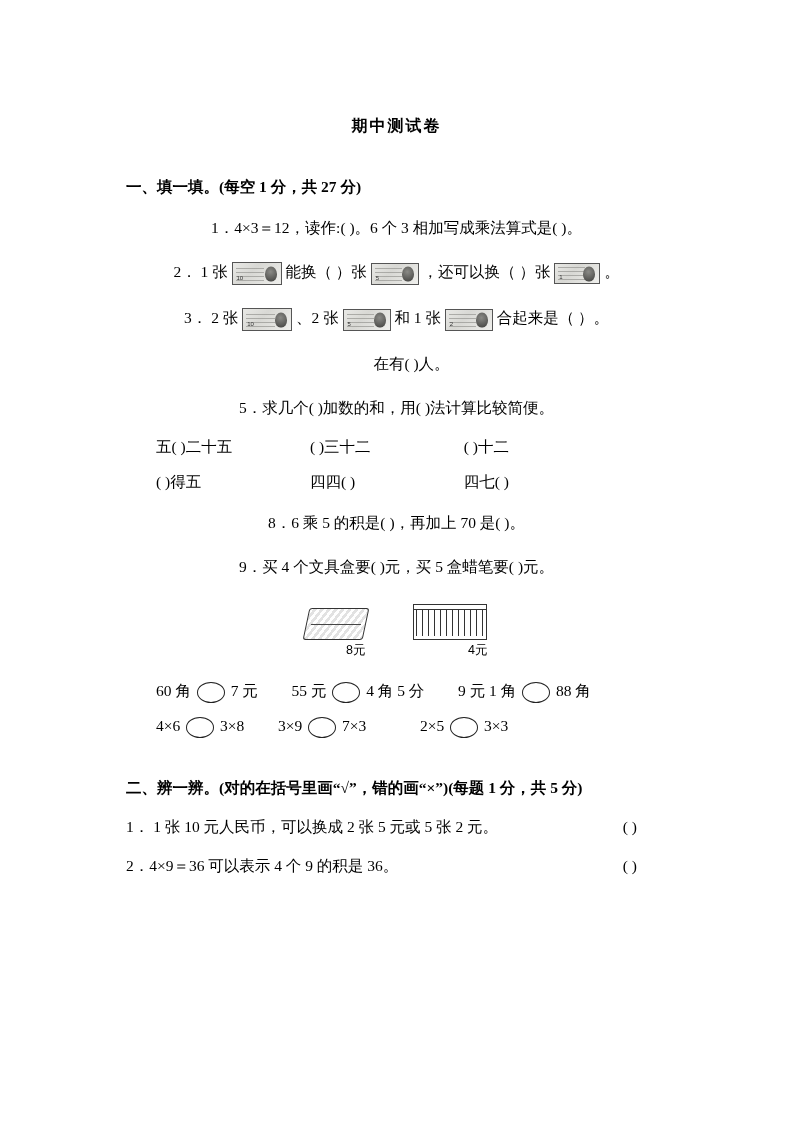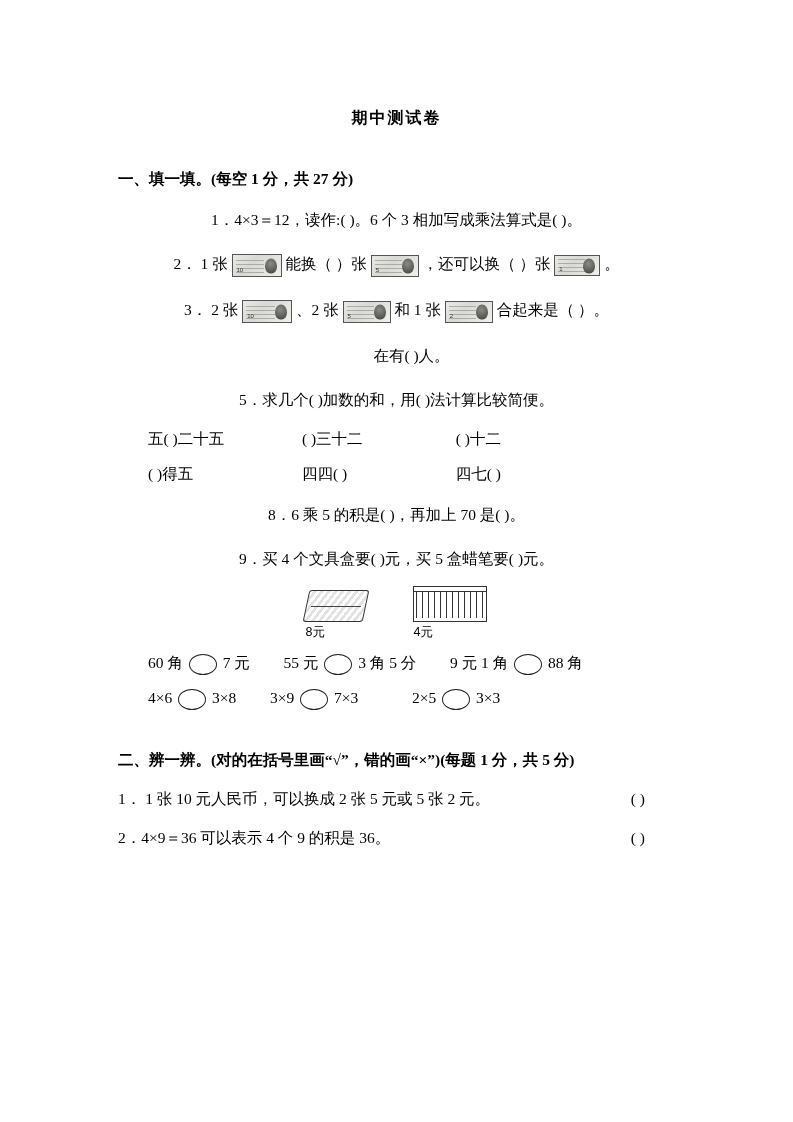--- a/index.html
+++ b/index.html
@@ -11,21 +11,21 @@
     width: 793px;
     height: 1122px;
     font-family: "Liberation Serif", serif;
     color: #000;
     position: relative;
   }
   .page {
     position: relative;
     width: 793px;
     height: 958px;
-    padding: 8px;
+    padding: 16px;
     box-sizing: border-box;
   }
   .title {
     text-align: center;
     font-family: "Liberation Sans", sans-serif;
     font-weight: bold;
     font-size: 16px;
     letter-spacing: 2px;
     margin: 0;
     padding-top: 100px;
@@ -92,22 +92,22 @@
   .note-1  { width: 44px; height: 19px; }
   .note-2  { width: 46px; height: 20px; }
 
   .items-row {
     margin-top: 16px;
     text-align: center;
   }
   .item-box {
     display: inline-block;
     vertical-align: bottom;
-    margin: 0 22px;
-    text-align: left;
+    margin: 10px 22px;
+    text-align: right;
   }
   .pencilcase {
     width: 58px;
     height: 30px;
     border: 1.4px solid #333;
     border-radius: 3px;
     transform: skewX(-12deg);
     background:
       repeating-linear-gradient(120deg, #fff 0 3px, #e2e2e2 3px 6px);
     position: relative;
@@ -281,21 +281,21 @@
     <div class="cmp-row">
       <span class="nowrap">
         <span>60 角</span>
         <span class="circle-blank"></span>
         <span>7 元</span>
       </span>
       <span class="gap"></span>
       <span class="nowrap">
         <span>55 元</span>
         <span class="circle-blank"></span>
-        <span>3 角 5 分</span>
+        <span>4 角 5 分</span>
       </span>
       <span class="gap"></span>
       <span class="nowrap">
         <span>9 元 1 角</span>
         <span class="circle-blank"></span>
         <span>88 角</span>
       </span>
     </div>
 
     <div class="cmp-row">

